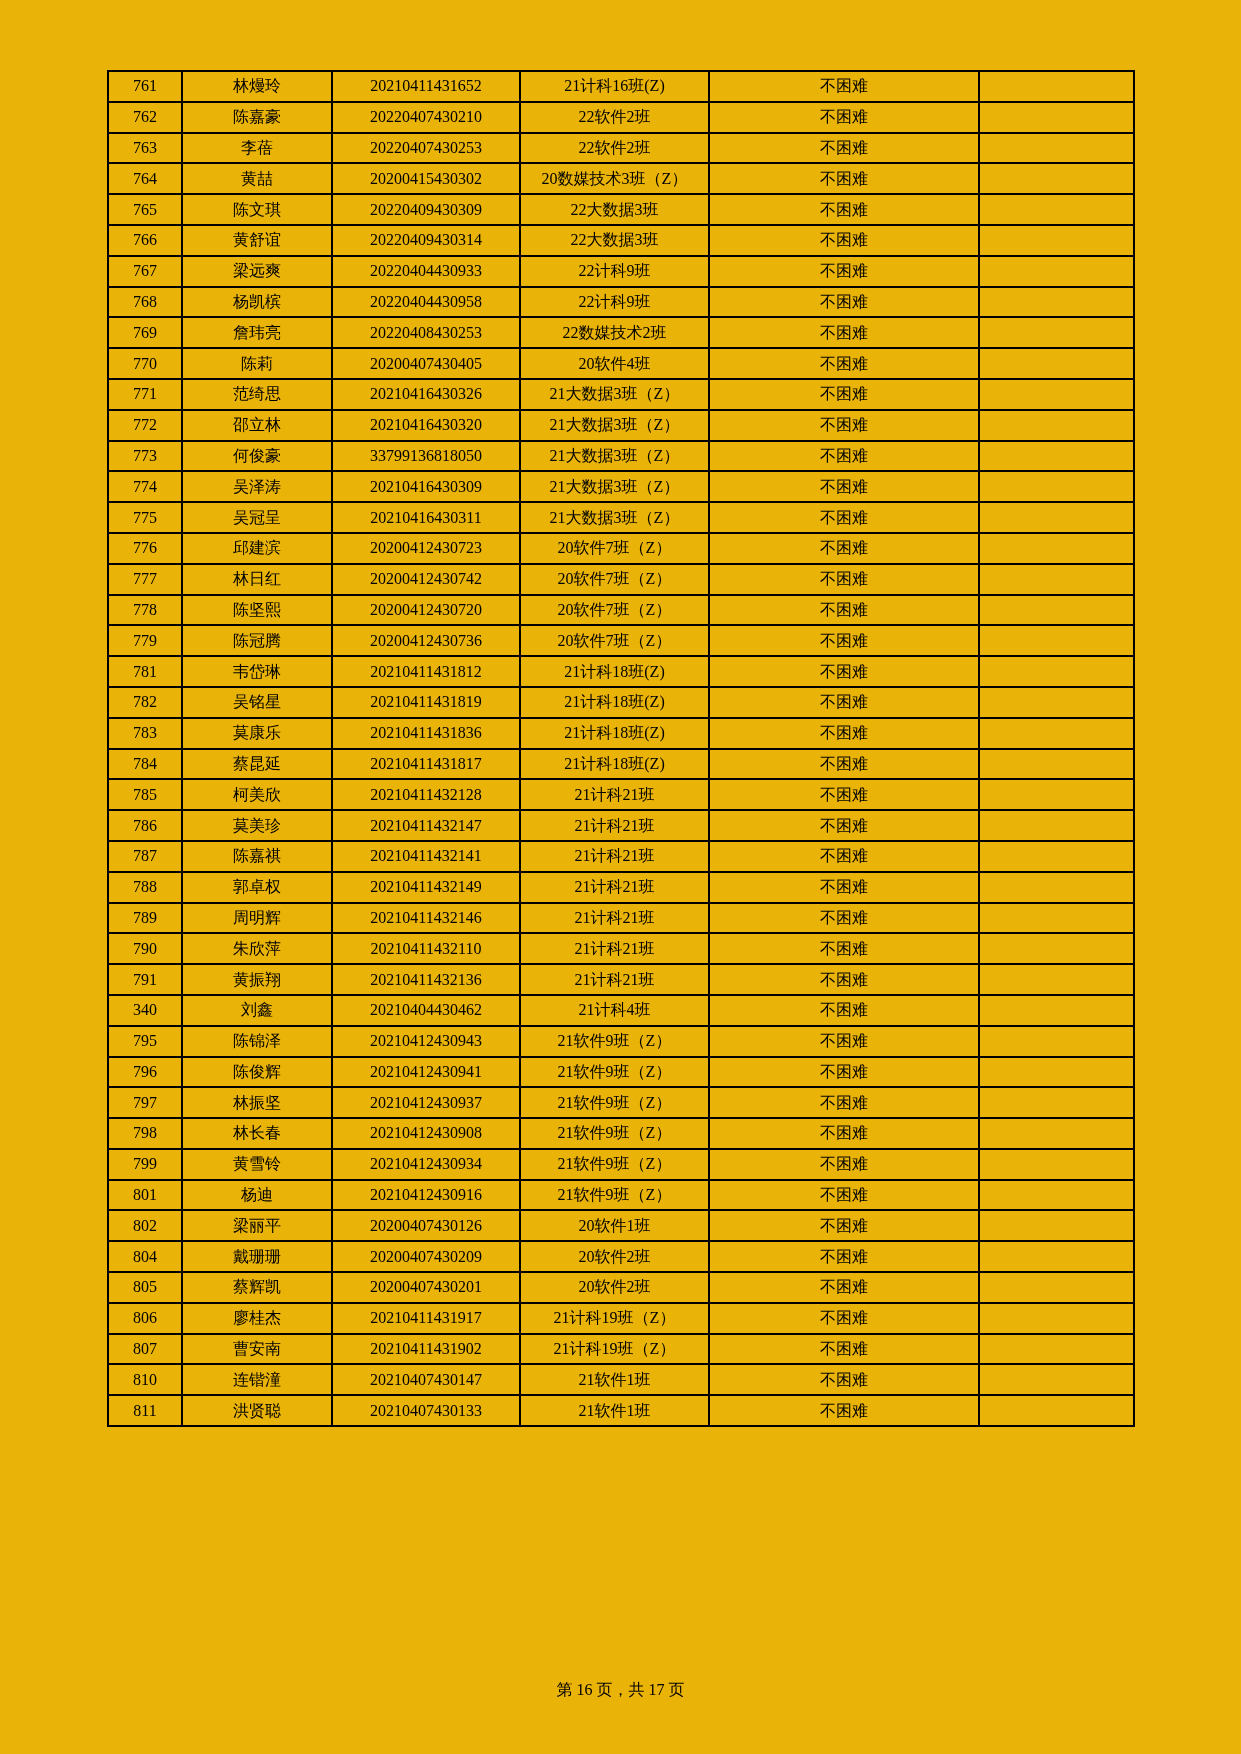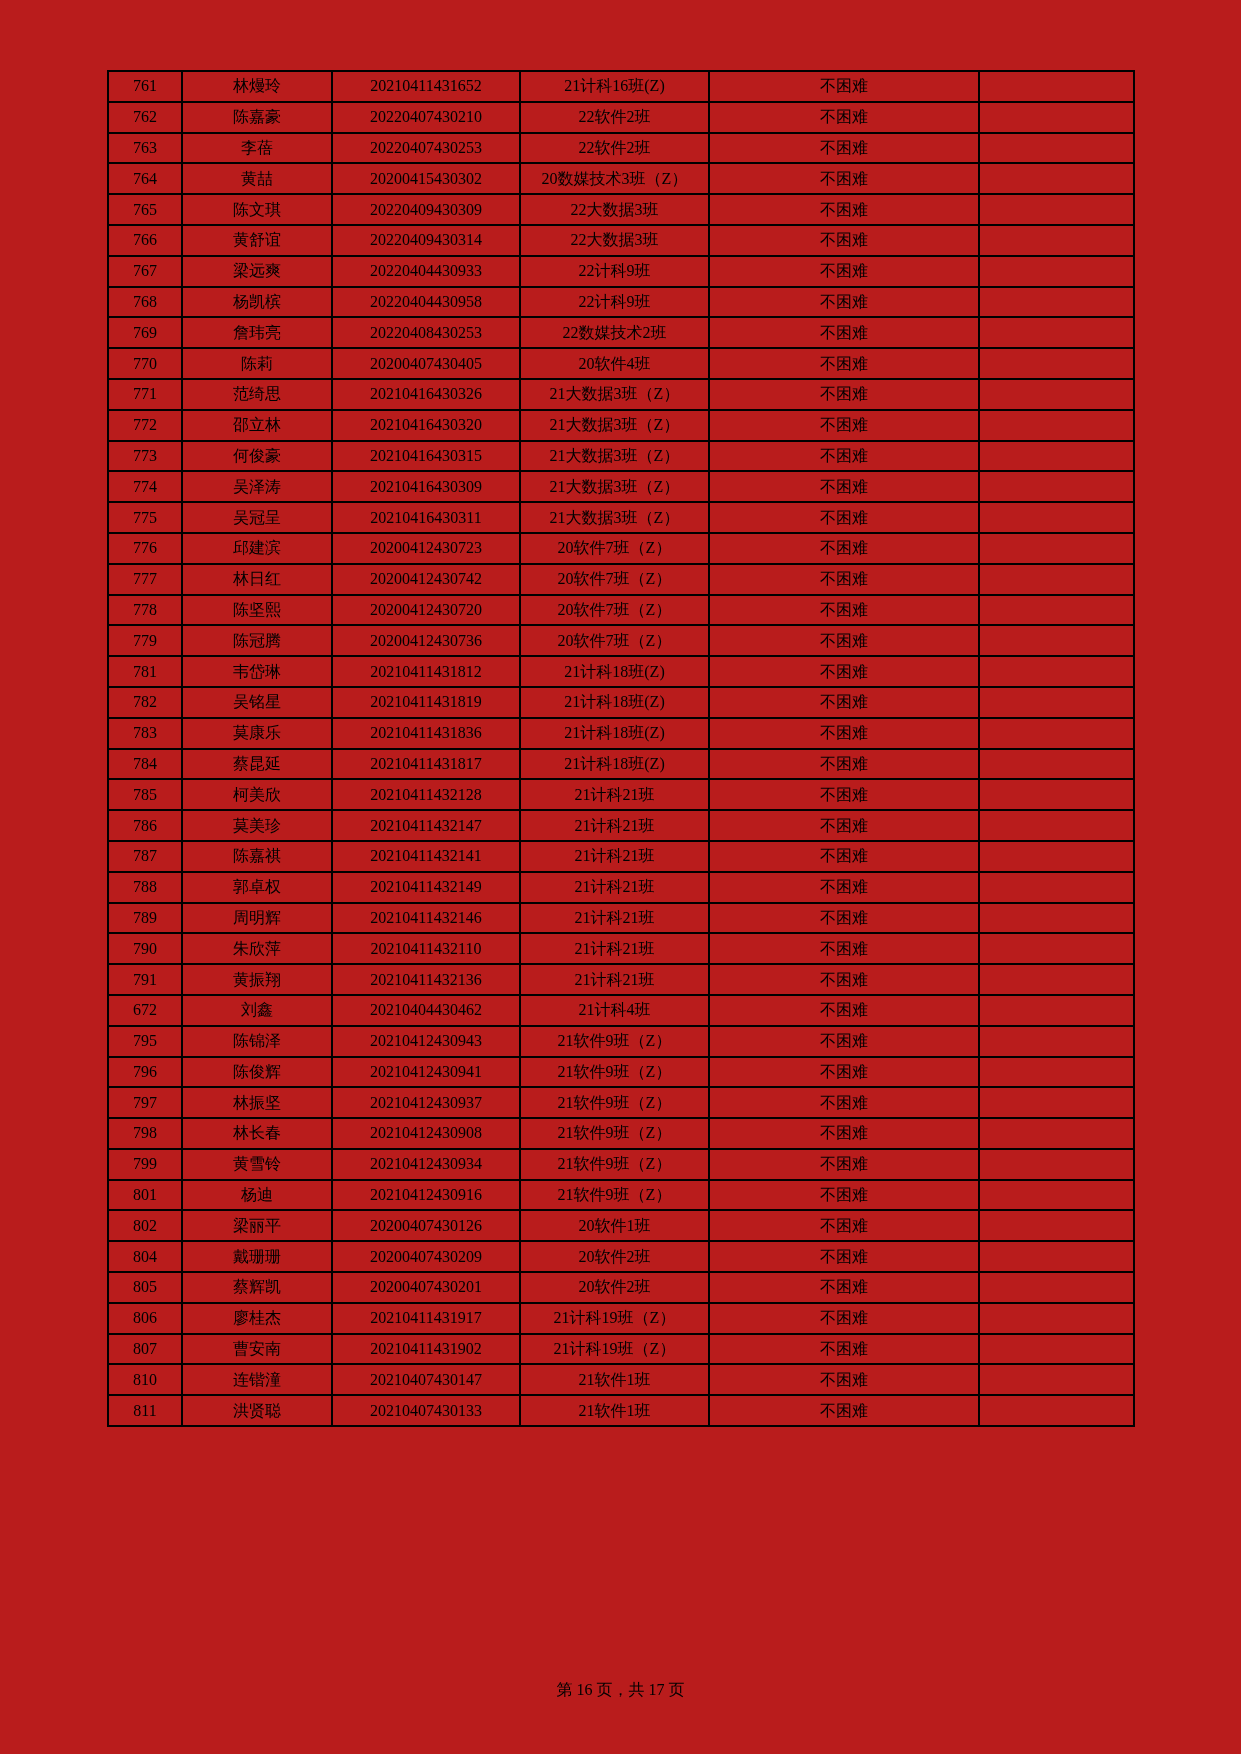--- a/index.html
+++ b/index.html
@@ -4,21 +4,21 @@
 <style>
   html, body {
     margin: 0;
     padding: 0;
     background: #ffffff;
   }
   .page {
     position: relative;
     width: 1241px;
     height: 1754px;
-    background: #b91c1c;
+    background: #eab308;
     color: #000000;
     font-family: "Liberation Serif", "DejaVu Serif", serif;
   }
   table.roster {
     position: absolute;
     left: 107px;
     top: 70px;
     width: 1026px;
     border-collapse: collapse;
     table-layout: fixed;
@@ -171,21 +171,21 @@
     <td>邵立林</td>
     <td>20210416430320</td>
     <td>21大数据3班（Z）</td>
     <td>不困难</td>
     <td></td>
   </tr>
 
   <tr>
     <td>773</td>
     <td>何俊豪</td>
-    <td>20210416430315</td>
+    <td>33799136818050</td>
     <td>21大数据3班（Z）</td>
     <td>不困难</td>
     <td></td>
   </tr>
 
   <tr>
     <td>774</td>
     <td>吴泽涛</td>
     <td>20210416430309</td>
     <td>21大数据3班（Z）</td>
@@ -332,21 +332,21 @@
   <tr>
     <td>791</td>
     <td>黄振翔</td>
     <td>20210411432136</td>
     <td>21计科21班</td>
     <td>不困难</td>
     <td></td>
   </tr>
 
   <tr>
-    <td>672</td>
+    <td>340</td>
     <td>刘鑫</td>
     <td>20210404430462</td>
     <td>21计科4班</td>
     <td>不困难</td>
     <td></td>
   </tr>
 
 
 
   <tr>

